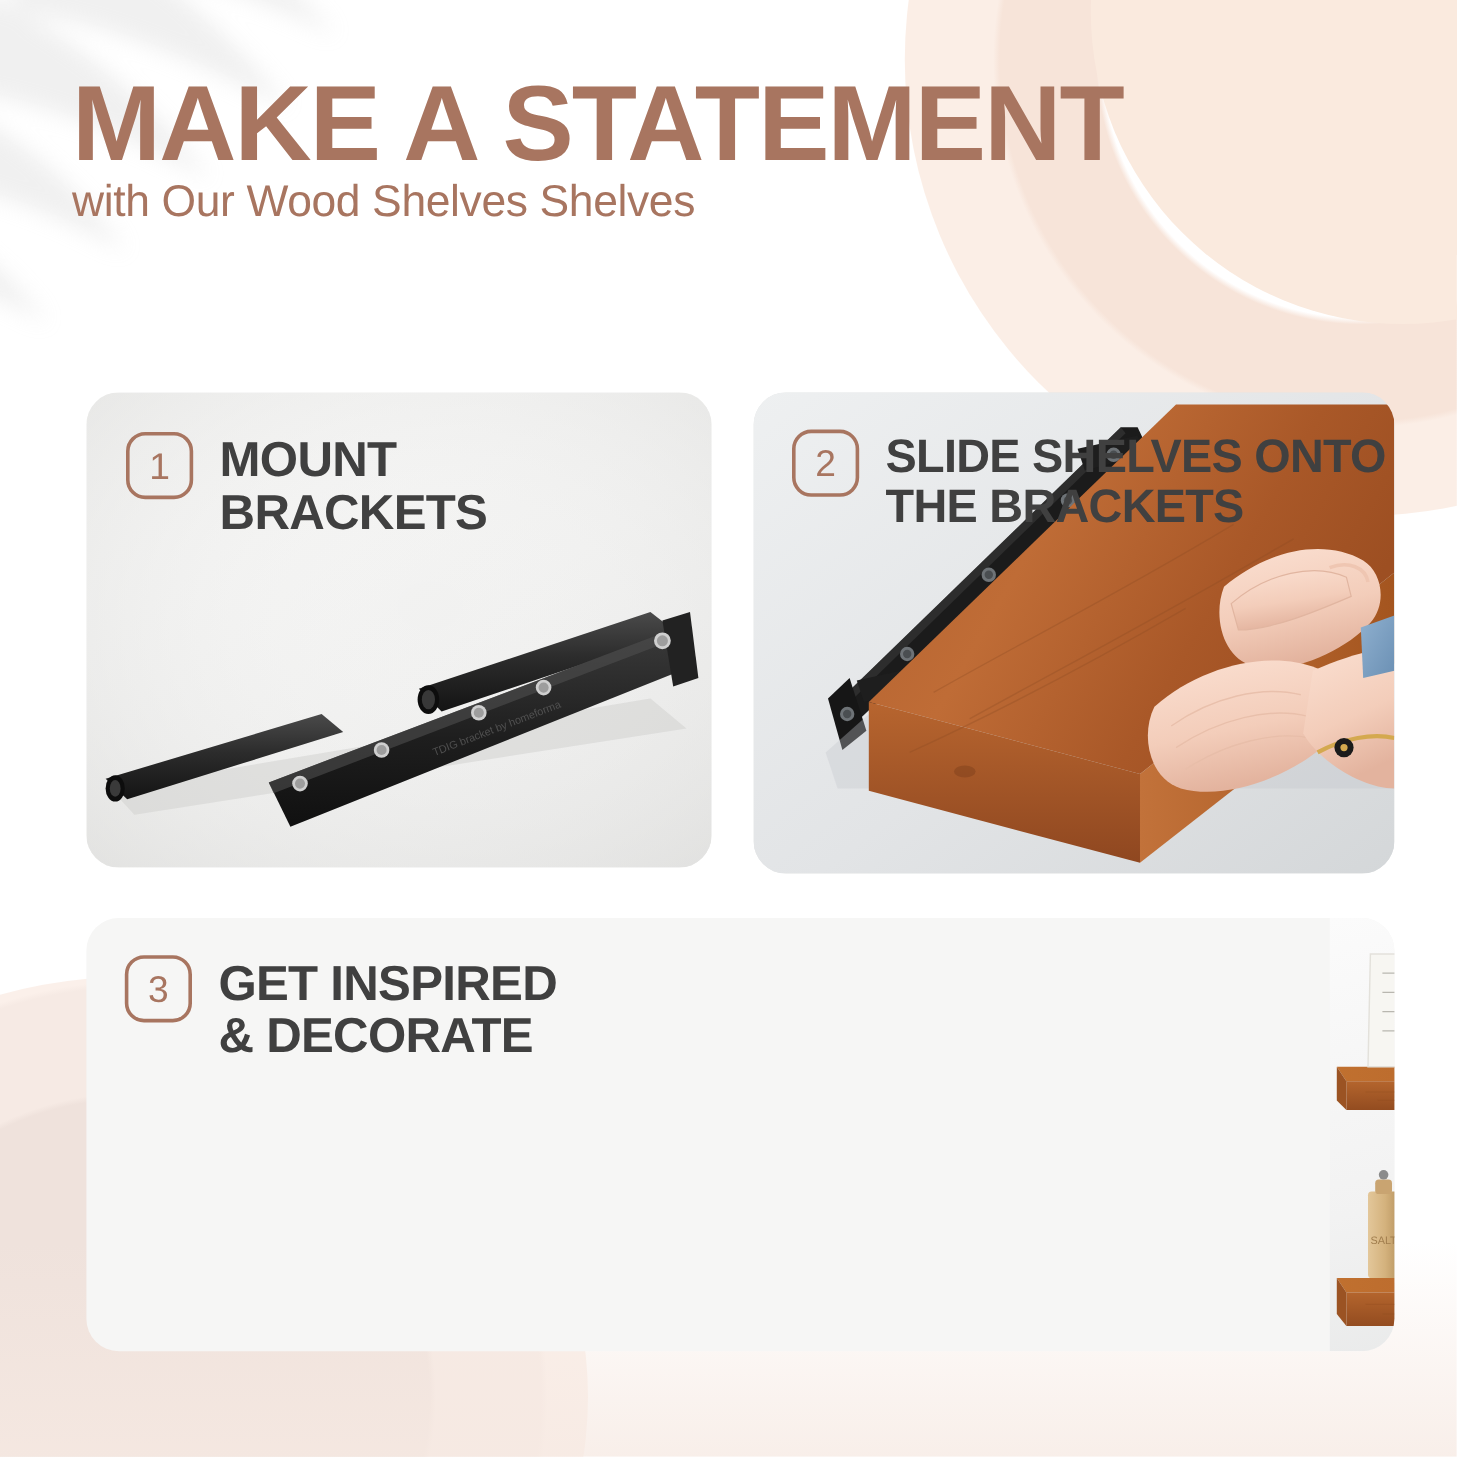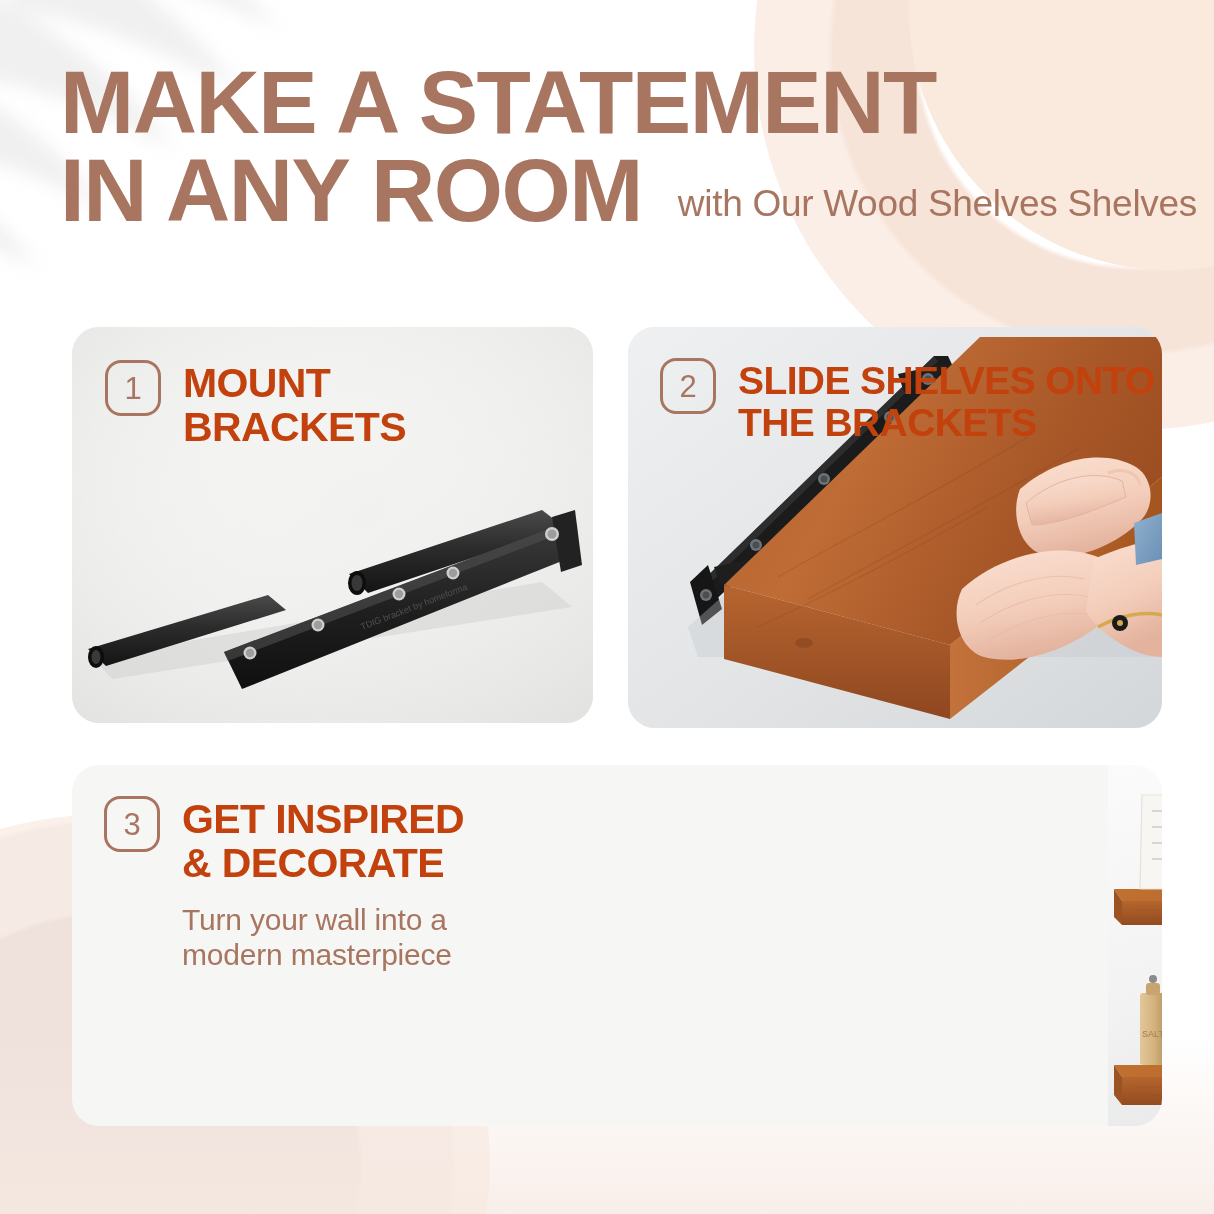--- a/index.html
+++ b/index.html
@@ -78,21 +78,21 @@
   #card2 .step-head { left:32px; top:31px; }
   #card3 .step-head { left:32px; top:31px; }
 
   .badge {
     width:56px; height:56px; flex:0 0 56px;
     border:3px solid #a87560; border-radius:16px;
     display:flex; align-items:center; justify-content:center;
     font-size:31px; font-weight:300; color:#a87560; line-height:1;
   }
   .step-title { font-size:41px; font-weight:700; line-height:1.07;
-                color:#c2410c; letter-spacing:-.6px; white-space:pre-line; margin-top:2px; }
+                color:#404040; letter-spacing:-.6px; white-space:pre-line; margin-top:2px; }
   #card2 .step-title { font-size:39px; }
   .step-sub { font-size:30px; font-weight:400; line-height:1.17;
               color:#a87560; letter-spacing:-.2px; white-space:pre-line; }
   #card1 .step-sub { position:absolute; left:112px; top:133px; }
   #card2 .step-sub { position:absolute; left:110px; top:118px; font-size:27px; }
   #card3 .step-sub { position:absolute; left:110px; top:137px; }
 
   .photo { position:absolute; inset:0; z-index:1; }
 
   
@@ -117,21 +117,20 @@
       <path d="M60 20 C 170 60, 260 130, 320 210 C 250 175, 175 140, 95 130 Z"></path>
       <path d="M10 90 C 120 130, 200 195, 255 270 C 190 235, 120 205, 40 195 Z"></path>
       <path d="M-30 175 C 70 210, 140 265, 185 330 C 130 300, 70 275, 0 268 Z"></path>
       <path d="M-60 265 C 20 292, 80 335, 120 390 C 75 365, 25 345, -35 340 Z"></path>
     </g>
   </svg>
 
   <div class="headline">
     <div class="hl-line1">MAKE A STATEMENT</div>
     <div class="hl-row2">
-      <div class="hl-line2">IN ANY ROOM</div>
       <div class="hl-sub">with Our Wood
 Shelves Shelves</div>
     </div>
   </div>
 
   <div class="card" id="card1">
     <div class="photo">
       <div class="wall1"></div>
       <svg viewBox="0 0 521 396" width="521" height="396" style="position:absolute;inset:0;">
         <defs>
@@ -501,17 +500,15 @@
           <circle cx="382" cy="210" r="6.5" fill="#1b1b1b"></circle>
           <circle cx="382" cy="210" r="2.4" fill="#d4a94f"></circle>
         </g>
       </svg>
     </div>
     <div class="step-head">
       <div class="badge">3</div>
       <div class="step-title">GET INSPIRED
 &amp; DECORATE</div>
     </div>
-    <div class="step-sub">Turn your wall into a
-modern masterpiece</div>
   </div>
 
 </div>
 
 </body></html>

